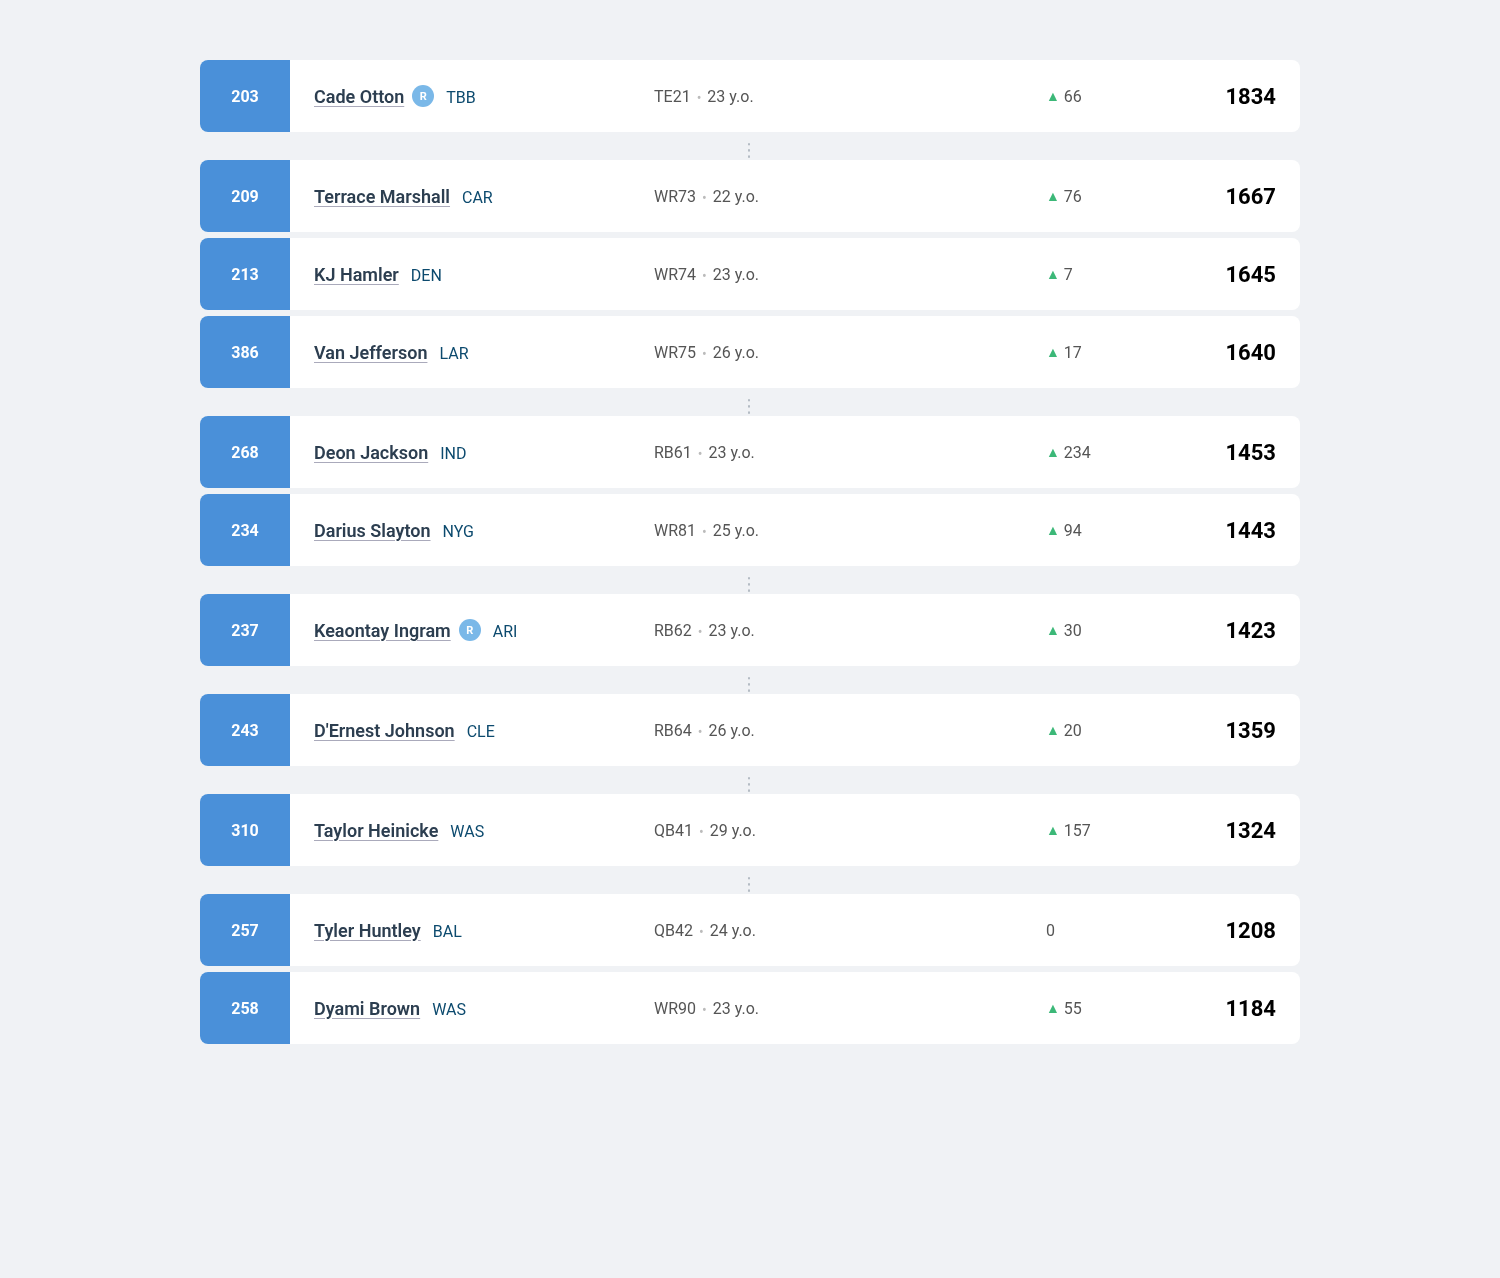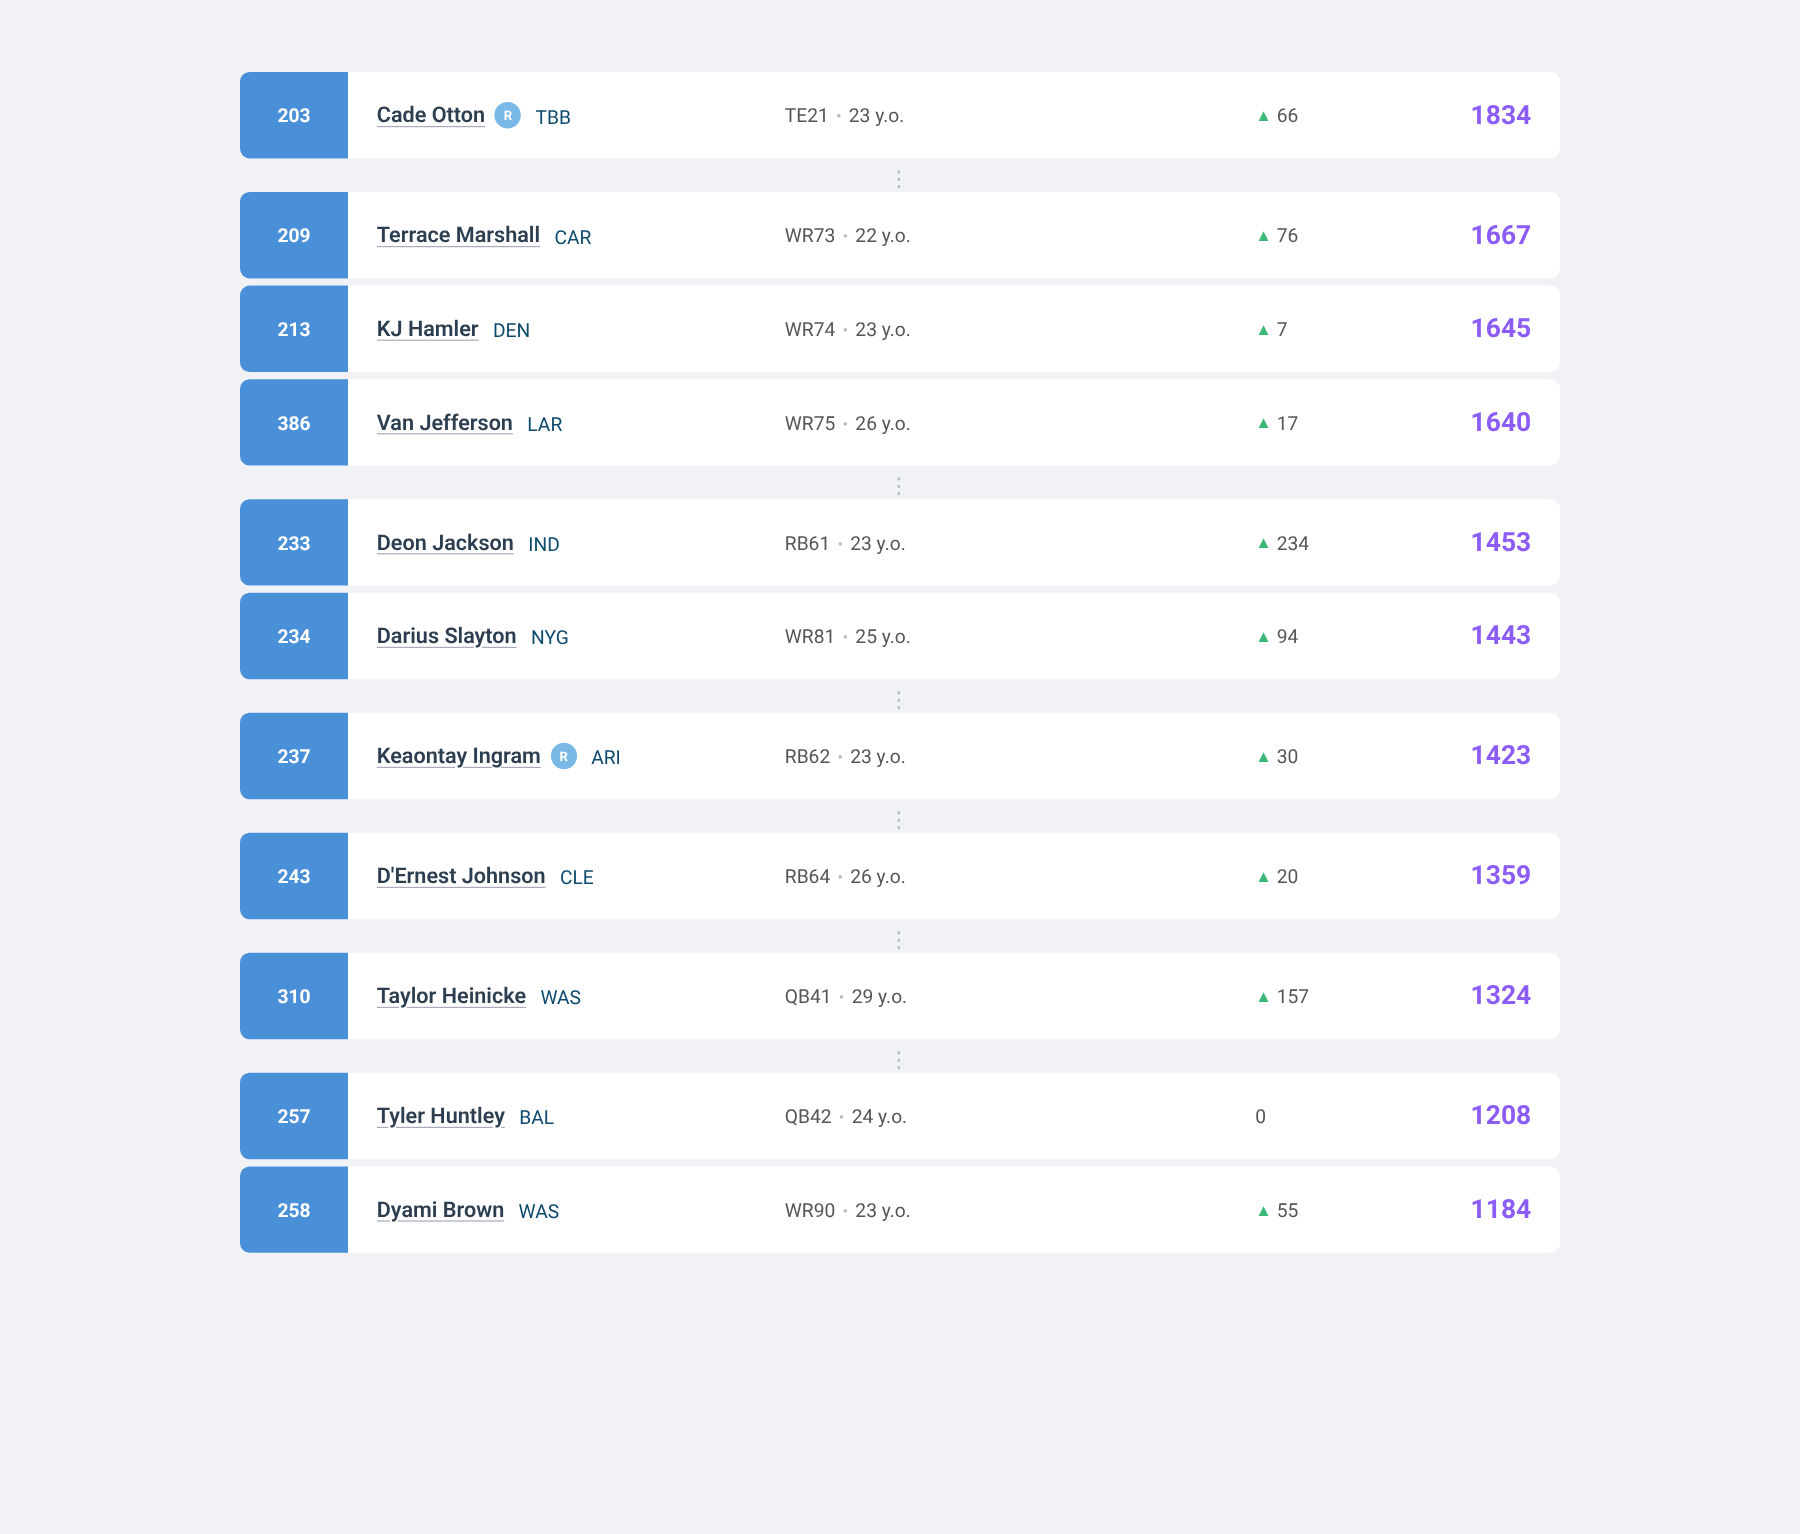--- a/index.html
+++ b/index.html
@@ -108,21 +108,21 @@
       font-size: 14px;
     }
     .trend-zero {
       color: #555;
     }
     .score {
       flex: 0 0 100px;
       text-align: right;
       font-size: 22px;
       font-weight: 700;
-      color: #8b5cf6;
+      color: #000000;
     }
   </style>
 </head>
 <body>
 
 <div class="container">
 <div class="player-row">
       <div class="rank-badge">203</div>
       <div class="player-info">
         <span class="player-name">Cade Otton</span>
@@ -187,21 +187,21 @@
         <span>26 y.o.</span>
       </div>
       <div class="trend">
         <span class="trend-up">▲</span>
         <span>17</span>
       </div>
       <div class="score">1640</div>
     </div>
     <div class="separator">⋮</div>
     <div class="player-row">
-      <div class="rank-badge">233</div>
+      <div class="rank-badge">268</div>
       <div class="player-info">
         <span class="player-name">Deon Jackson</span>
         <span class="team-abbr">IND</span>
       </div>
       <div class="position-info">
         <span>RB61</span>
         <span class="dot">•</span>
         <span>23 y.o.</span>
       </div>
       <div class="trend">

